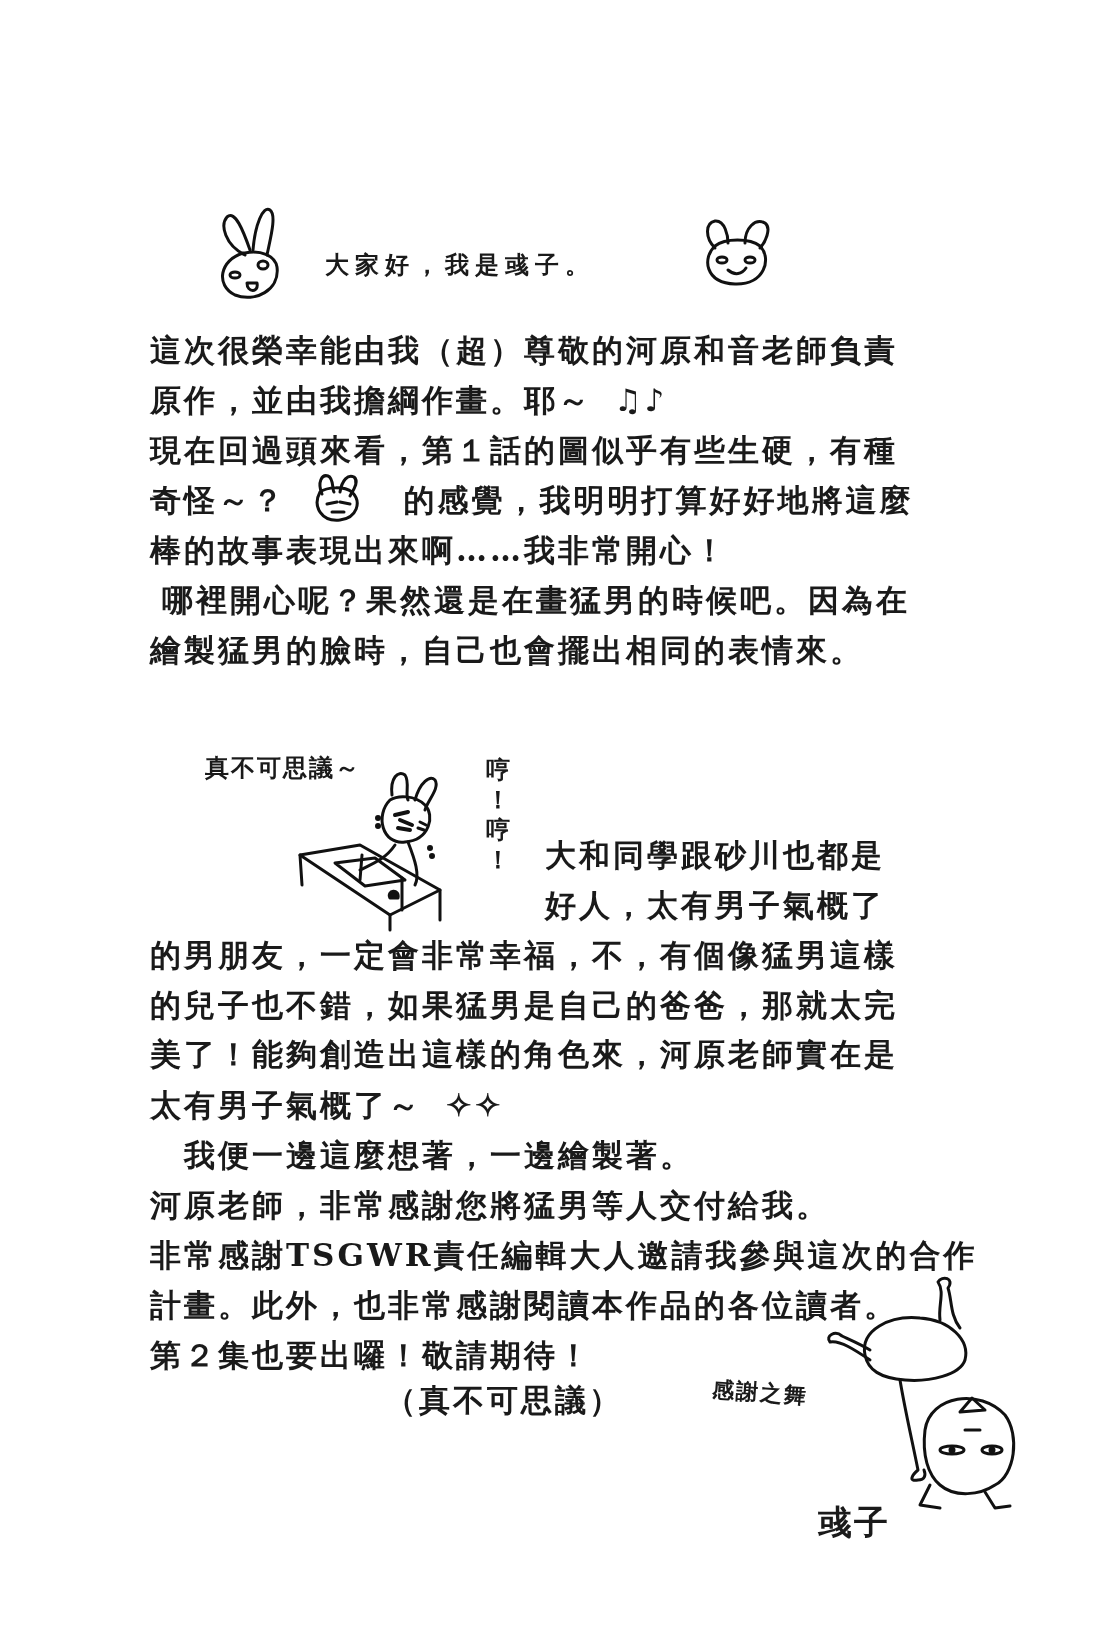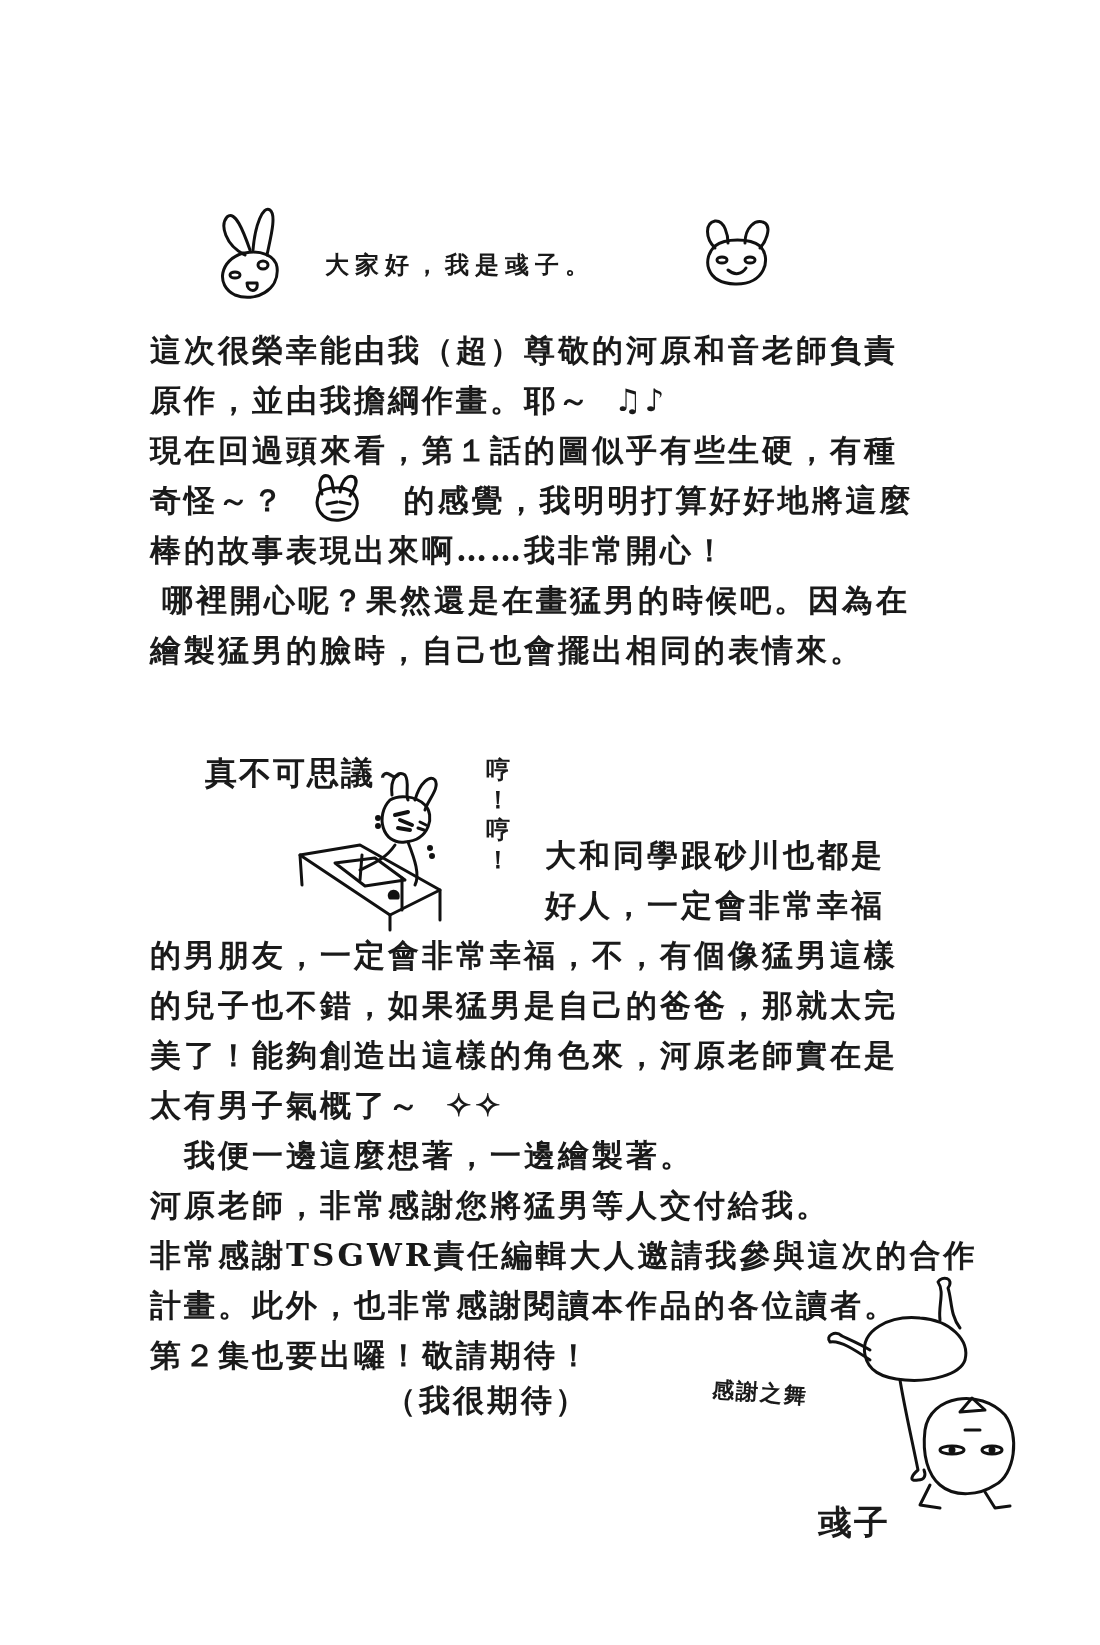--- a/index.html
+++ b/index.html
@@ -12,21 +12,21 @@
     position: absolute; left: 150px;
     font-size: 31px; line-height: 40px; letter-spacing: 3px;
     white-space: nowrap; font-weight: bold;
   }
   .greeting {
     position: absolute; left: 325px; top: 243px;
     font-size: 24px; line-height: 44px; letter-spacing: 6px; font-weight: bold;
     white-space: nowrap;
   }
   .small {
-    position: absolute; font-size: 32px; letter-spacing: 2px; white-space: nowrap; font-weight: bold;
+    position: absolute; font-size: 24px; letter-spacing: 2px; white-space: nowrap; font-weight: bold;
   }
   .vert {
     position: absolute; font-size: 24px; line-height: 30px; width: 30px; text-align: center; font-weight: bold;
   }
   svg { position: absolute; overflow: visible; }
   svg path, svg ellipse, svg circle, svg line, svg polyline, svg polygon {
     stroke: #111; stroke-width: 3; fill: none; stroke-linecap: round; stroke-linejoin: round;
   }
 </style>
 </head>
@@ -100,34 +100,34 @@
   <line x1="100" y1="145" x2="100" y2="160"></line>
   <line x1="150" y1="120" x2="150" y2="150"></line>
   <line x1="112" y1="108" x2="112" y2="140"></line>
 
   <polygon points="45,93 85,88 115,110 75,116"></polygon>
 
   <path d="M100 128 C96 120 110 118 108 128 Z" style="fill:#111"></path>
 </svg>
 
 <div class="line" style="top:835px; left:545px;">大和同學跟砂川也都是</div>
-<div class="line" style="top:885px; left:545px;">好人，一定會非常幸福</div>
+<div class="line" style="top:885px; left:545px;">好人，太有男子氣概了</div>
 <div class="line" style="top:935px;">的男朋友，一定會非常幸福，不，有個像猛男這樣</div>
 <div class="line" style="top:985px;">的兒子也不錯，如果猛男是自己的爸爸，那就太完</div>
-<div class="line" style="top:1035px;">美了！能夠創造出這樣的角色來，河原老師實在是</div>
+<div class="line" style="top:1035px;font-family:Liberation Serif, serif;">美了！能夠創造出這樣的角色來，河原老師實在是</div>
 <div class="line" style="top:1085px;">
   <span>太有男子氣概了～</span>
   <span style="margin-left:10px;">✧✧</span>
 </div>
 <div class="line" style="top:1135px;">　我便一邊這麼想著，一邊繪製著。</div>
 <div class="line" style="top:1185px;">河原老師，非常感謝您將猛男等人交付給我。</div>
 <div class="line" style="top:1235px;">非常感謝TSGWR責任編輯大人邀請我參與這次的合作</div>
 <div class="line" style="top:1285px;">計畫。此外，也非常感謝閱讀本作品的各位讀者。</div>
 <div class="line" style="top:1335px;">第２集也要出囉！敬請期待！</div>
-<div class="line" style="top:1380px; left:385px;">（我很期待）</div>
+<div class="line" style="top:1380px; left:385px;">（真不可思議）</div>
 
 <div class="small" style="left:712px; top:1378px; font-size:22px; transform:rotate(4deg);">感謝之舞</div>
 <svg style="left:820px; top:1270px;" width="200" height="240" viewBox="0 0 200 240">
 
   <path d="M45 85 C40 60 70 45 100 48 C130 50 150 70 145 90 C140 105 110 112 85 110 C60 108 48 100 45 85 Z"></path>
 
   <path d="M120 50 C118 35 125 22 118 12 C122 5 135 8 128 18 C132 30 130 45 140 58"></path>
 
   <path d="M50 90 C35 80 20 70 10 72 C5 66 15 60 22 66 C35 72 42 75 50 80"></path>
 

